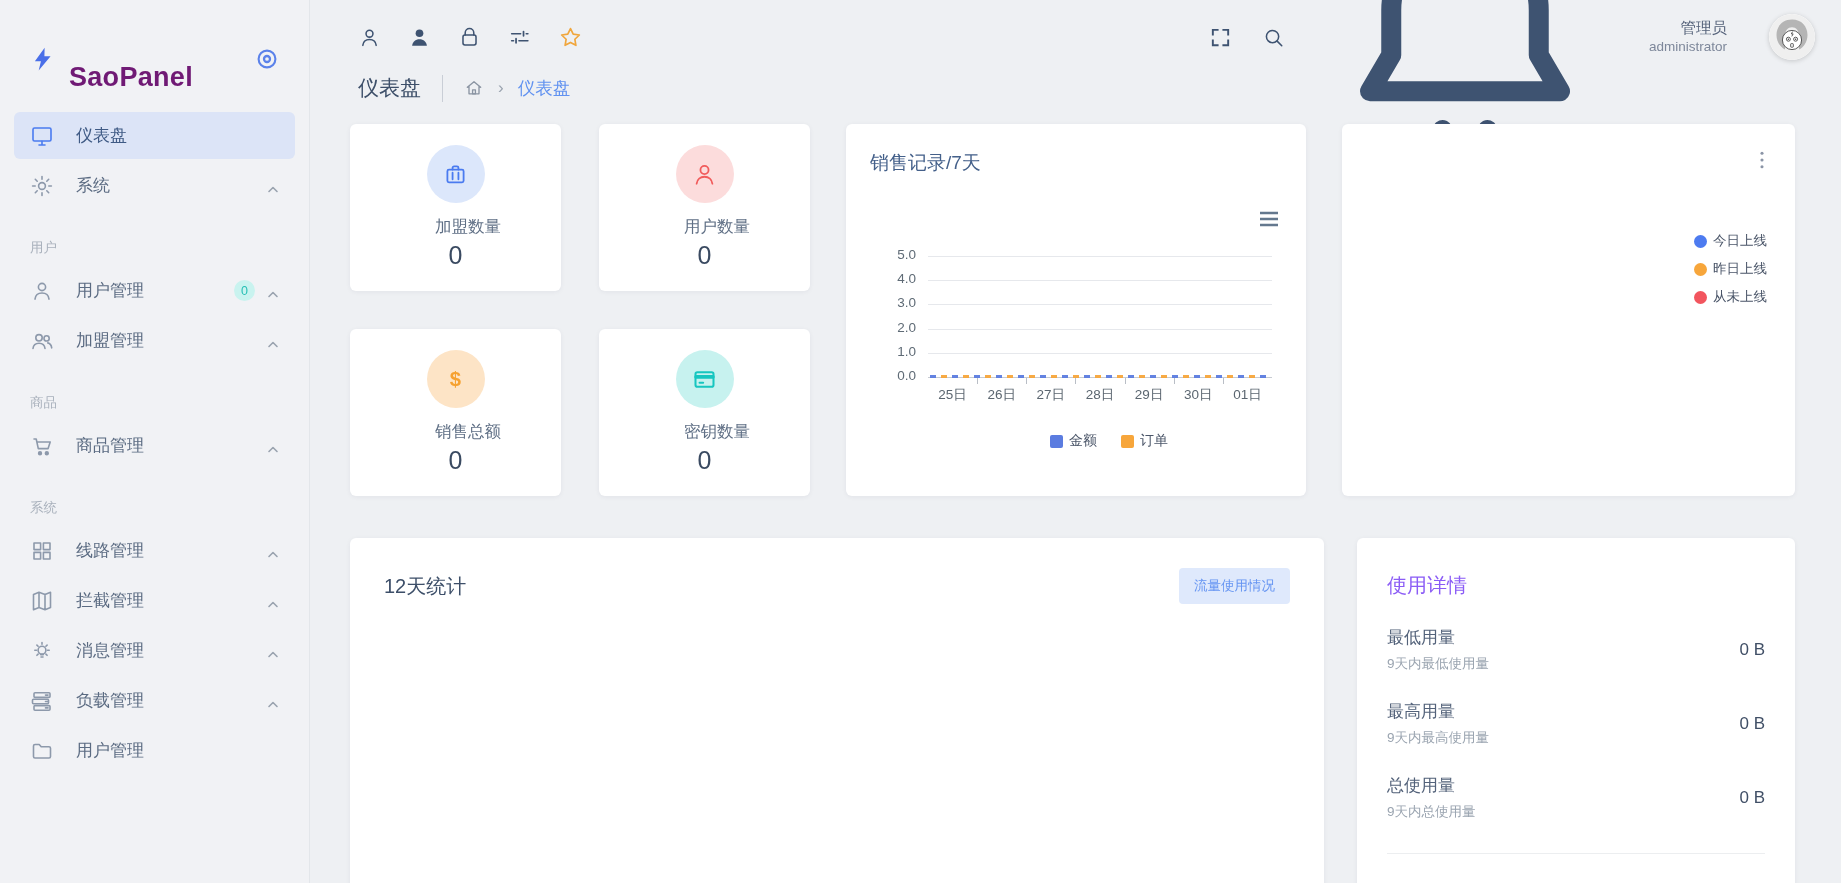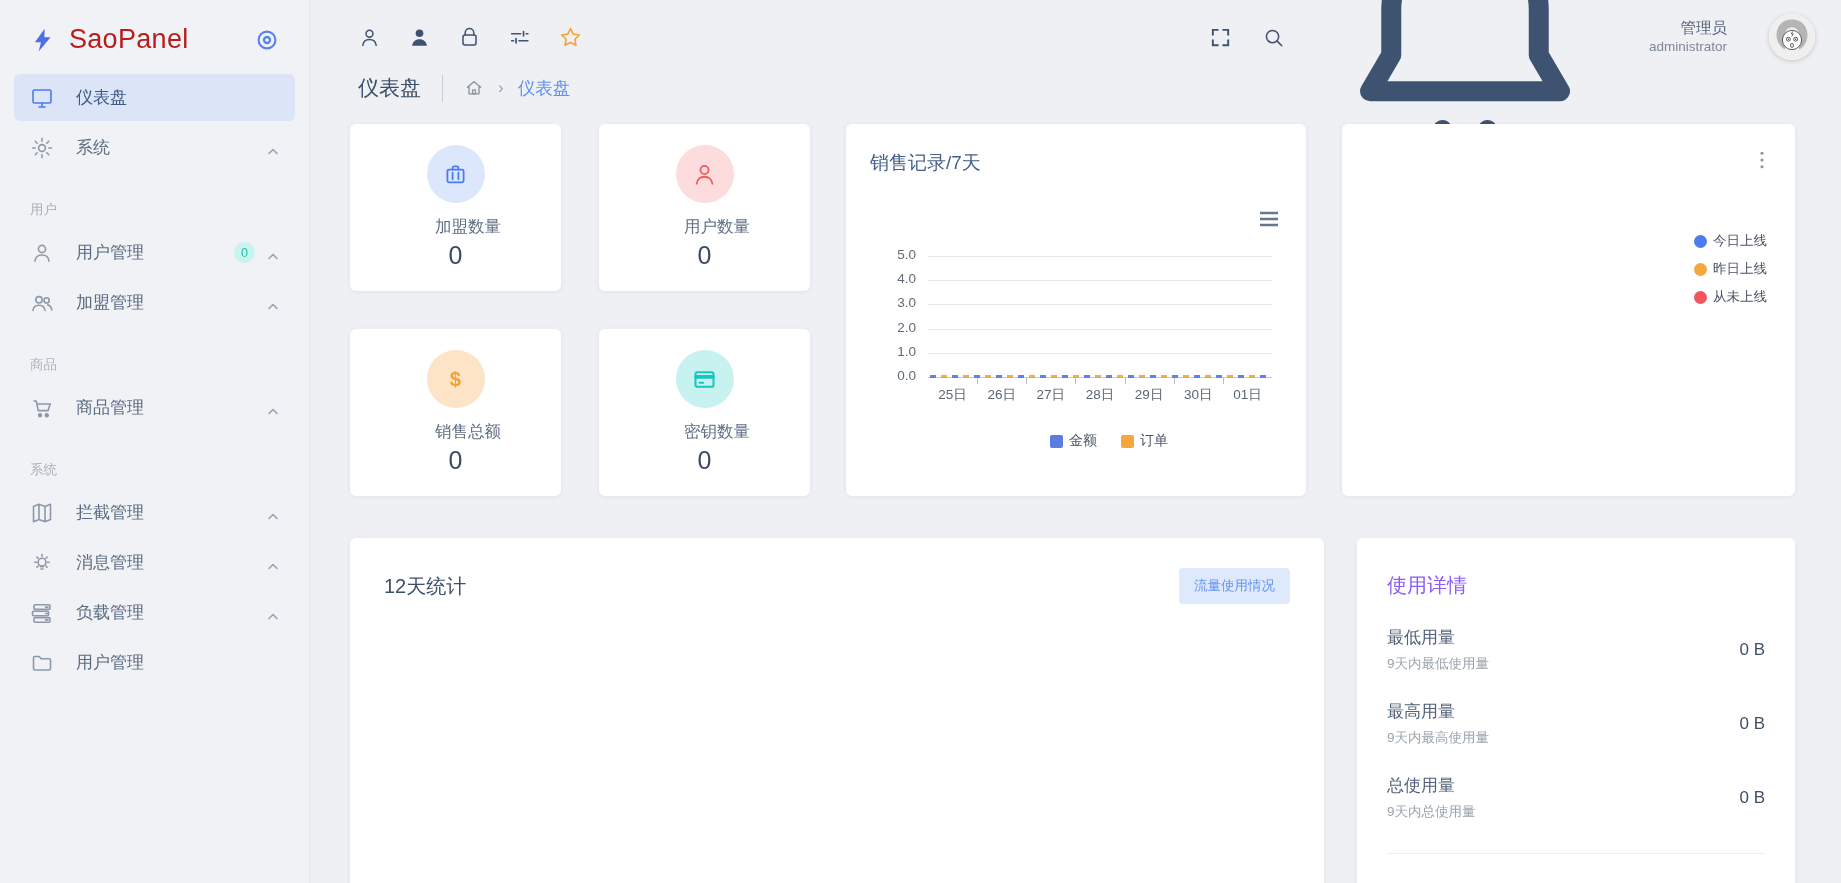--- a/index.html
+++ b/index.html
@@ -6,21 +6,21 @@
   html,body { width:1841px; height:883px; overflow:hidden; }
   body {
     background:#eef0f3;
     font-family:"Liberation Sans","DejaVu Sans",sans-serif;
     display:flex; color:#42536b;
   }
   
   .sidebar { width:310px; min-width:310px; height:100%; background:#f1f2f5; border-right:1px solid #e3e6ea; }
   .logo-row { display:flex; align-items:center; padding:24px 22px 16px 30px; }
   .logo-bolt { width:26px; height:30px; color:#4a6fe8; }
-  .logo-text { font-size:27px; font-weight:normal; color:#b91c1c; margin-left:13px; flex:1; letter-spacing:.3px; }
+  .logo-text { font-size:27px; font-weight:bold; color:#701a75; margin-left:13px; flex:1; letter-spacing:.3px;margin-top:38px; }
   .logo-target { width:24px; height:24px; color:#5b82ea; margin-right:8px; cursor:pointer; }
   .side-section { margin:30px 30px 10px; font-size:13.5px; color:#a9b1bc; }
   .side-item { height:47px; margin:3px 14px; border-radius:6px; display:flex; align-items:center; padding:0 16px; font-size:17px; color:#5b6b82; cursor:pointer; }
   .side-item.active { background:#dce4f7; }
   .side-item.active .side-label { color:#3f5a85; }
   .side-item.active .side-icon { color:#4a7bf0; }
   .side-icon { width:24px; height:24px; color:#8d99ab; margin-right:22px; flex:none; }
   .side-label { flex:1; }
   .side-badge { background:#c9f3ef; color:#27bfb5; font-size:12.5px; min-width:21px; height:21px; border-radius:11px; display:flex; align-items:center; justify-content:center; margin-right:12px; padding:0 4px; }
   .side-caret { width:12px; height:11px; color:#9aa3af; flex:none; }
@@ -164,20 +164,33 @@
           </svg></span>
     <span class="side-label">商品管理</span>
 
     <span class="side-caret"><svg viewBox="0 0 12 11" width="100%" height="100%" fill="none" stroke="currentColor" stroke-width="1.6" stroke-linecap="round" stroke-linejoin="round">
             <polyline points="2,7.5 6,3.5 10,7.5"></polyline>
           </svg></span>
   </div>
 
   <div class="side-section">系统</div>
 
+  <div class="side-item">
+    <span class="side-icon"><svg viewBox="0 0 24 24" width="100%" height="100%" fill="none" stroke="currentColor" stroke-width="1.6" stroke-linecap="round" stroke-linejoin="round">
+            <rect x="4" y="4" width="6.6" height="6.6"></rect>
+            <rect x="13.4" y="4" width="6.6" height="6.6"></rect>
+            <rect x="4" y="13.4" width="6.6" height="6.6"></rect>
+            <rect x="13.4" y="13.4" width="6.6" height="6.6"></rect>
+          </svg></span>
+    <span class="side-label">线路管理</span>
+
+    <span class="side-caret"><svg viewBox="0 0 12 11" width="100%" height="100%" fill="none" stroke="currentColor" stroke-width="1.6" stroke-linecap="round" stroke-linejoin="round">
+            <polyline points="2,7.5 6,3.5 10,7.5"></polyline>
+          </svg></span>
+  </div>
 
   <div class="side-item">
     <span class="side-icon"><svg viewBox="0 0 24 24" width="100%" height="100%" fill="none" stroke="currentColor" stroke-width="1.6" stroke-linecap="round" stroke-linejoin="round">
             <path d="M3.5 5.4 9 3.3l6 2.1 5.5-2.1v15.3L15 20.7l-6-2.1-5.5 2.1zM9 3.3v15.3M15 5.4v15.3"></path>
           </svg></span>
     <span class="side-label">拦截管理</span>
 
     <span class="side-caret"><svg viewBox="0 0 12 11" width="100%" height="100%" fill="none" stroke="currentColor" stroke-width="1.6" stroke-linecap="round" stroke-linejoin="round">
             <polyline points="2,7.5 6,3.5 10,7.5"></polyline>
           </svg></span>

